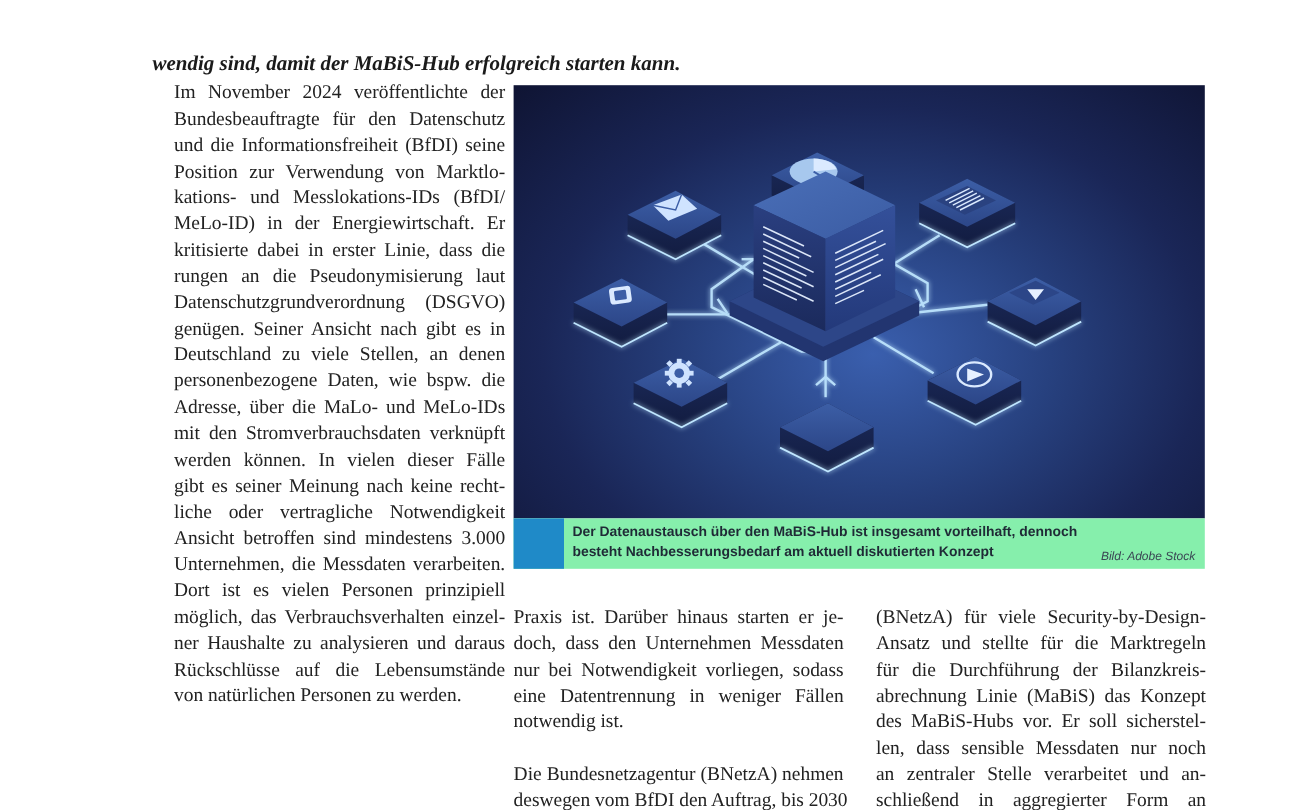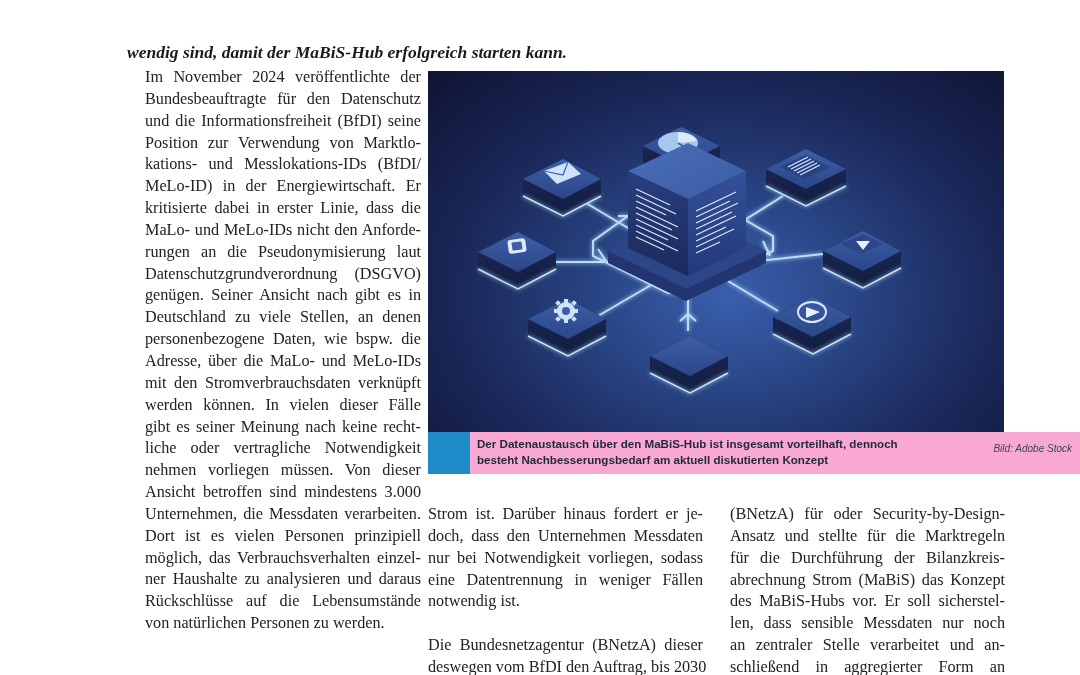--- a/index.html
+++ b/index.html
@@ -72,23 +72,23 @@
     }
     .figure-img svg {
       position: absolute;
       left: 0;
       top: 0;
     }
     .caption {
       position: absolute;
       left: 0;
       top: 361px;
-      width: 652px;
+      width: 576px;
       height: 42px;
-      background: #f9a8d4;
+      background: #86efac;
       display: flex;
     }
     .caption-accent {
       width: 42px;
       height: 42px;
       background: #1f8ac8;
       flex: none;
     }
     .caption-text {
       position: absolute;
@@ -97,21 +97,21 @@
       font-family: "Liberation Sans", "DejaVu Sans", sans-serif;
       font-weight: bold;
       font-size: 11.6px;
       line-height: 16px;
       color: #1f2a36;
       white-space: nowrap;
     }
     .caption-credit {
       position: absolute;
       right: 8px;
-      top: 10px;
+      top: 26px;
       font-family: "Liberation Sans", "DejaVu Sans", sans-serif;
       font-style: italic;
       font-size: 10px;
       line-height: 14px;
       color: #3a4654;
       white-space: nowrap;
     }
   </style>
 </head>
 <body>
@@ -119,32 +119,30 @@
 <div class="lead">wendig sind, damit der MaBiS-Hub erfolgreich starten kann.</div>
 
 <div class="col" id="col1">
     <span class="line">Im November 2024 veröffentlichte der</span>
     <span class="line">Bundesbeauftragte für den Datenschutz</span>
     <span class="line">und die Informationsfreiheit (BfDI) seine</span>
     <span class="line">Position zur Verwendung von Marktlo-</span>
     <span class="line">kations- und Messlokations-IDs (BfDI/</span>
     <span class="line">MeLo-ID) in der Energiewirtschaft. Er</span>
     <span class="line">kritisierte dabei in erster Linie, dass die</span>
-    <span class="line">MaLo- und MeLo-IDs nicht den Anforde-</span>
     <span class="line">rungen an die Pseudonymisierung laut</span>
     <span class="line">Datenschutzgrundverordnung (DSGVO)</span>
     <span class="line">genügen. Seiner Ansicht nach gibt es in</span>
     <span class="line">Deutschland zu viele Stellen, an denen</span>
     <span class="line">personenbezogene Daten, wie bspw. die</span>
     <span class="line">Adresse, über die MaLo- und MeLo-IDs</span>
     <span class="line">mit den Stromverbrauchsdaten verknüpft</span>
     <span class="line">werden können. In vielen dieser Fälle</span>
     <span class="line">gibt es seiner Meinung nach keine recht-</span>
     <span class="line">liche oder vertragliche Notwendigkeit</span>
-    <span class="line">nehmen vorliegen müssen. Von dieser</span>
     <span class="line">Ansicht betroffen sind mindestens 3.000</span>
     <span class="line">Unternehmen, die Messdaten verarbeiten.</span>
     <span class="line">Dort ist es vielen Personen prinzipiell</span>
     <span class="line">möglich, das Verbrauchsverhalten einzel-</span>
     <span class="line">ner Haushalte zu analysieren und daraus</span>
     <span class="line">Rückschlüsse auf die Lebensumstände</span>
     <span class="line last">von natürlichen Personen zu werden.</span>
   </div>
 
 <div class="figure">
@@ -311,31 +309,31 @@
     <div class="caption-accent"></div>
     <div class="caption-text">
       <div>Der Datenaustausch über den MaBiS-Hub ist insgesamt vorteilhaft, dennoch</div>
       <div>besteht Nachbesserungsbedarf am aktuell diskutierten Konzept</div>
     </div>
     <div class="caption-credit">Bild: Adobe Stock</div>
   </div>
 </div>
 
 <div class="col" id="col2">
-    <span class="line">Strom ist. Darüber hinaus fordert er je-</span>
+    <span class="line">Praxis ist. Darüber hinaus starten er je-</span>
     <span class="line">doch, dass den Unternehmen Messdaten</span>
     <span class="line">nur bei Notwendigkeit vorliegen, sodass</span>
     <span class="line">eine Datentrennung in weniger Fällen</span>
     <span class="line last">notwendig ist.</span>
     <span class="gap"></span>
-    <span class="line">Die Bundesnetzagentur (BNetzA) dieser</span>
+    <span class="line">Die Bundesnetzagentur (BNetzA) nehmen</span>
     <span class="line">deswegen vom BfDI den Auftrag, bis 2030</span>
   </div>
 <div class="col" id="col3">
-    <span class="line">(BNetzA) für oder Security-by-Design-</span>
+    <span class="line">(BNetzA) für viele Security-by-Design-</span>
     <span class="line">Ansatz und stellte für die Marktregeln</span>
     <span class="line">für die Durchführung der Bilanzkreis-</span>
-    <span class="line">abrechnung Strom (MaBiS) das Konzept</span>
+    <span class="line">abrechnung Linie (MaBiS) das Konzept</span>
     <span class="line">des MaBiS-Hubs vor. Er soll sicherstel-</span>
     <span class="line">len, dass sensible Messdaten nur noch</span>
     <span class="line">an zentraler Stelle verarbeitet und an-</span>
     <span class="line">schließend in aggregierter Form an</span>
   </div>
 
 </body></html>

